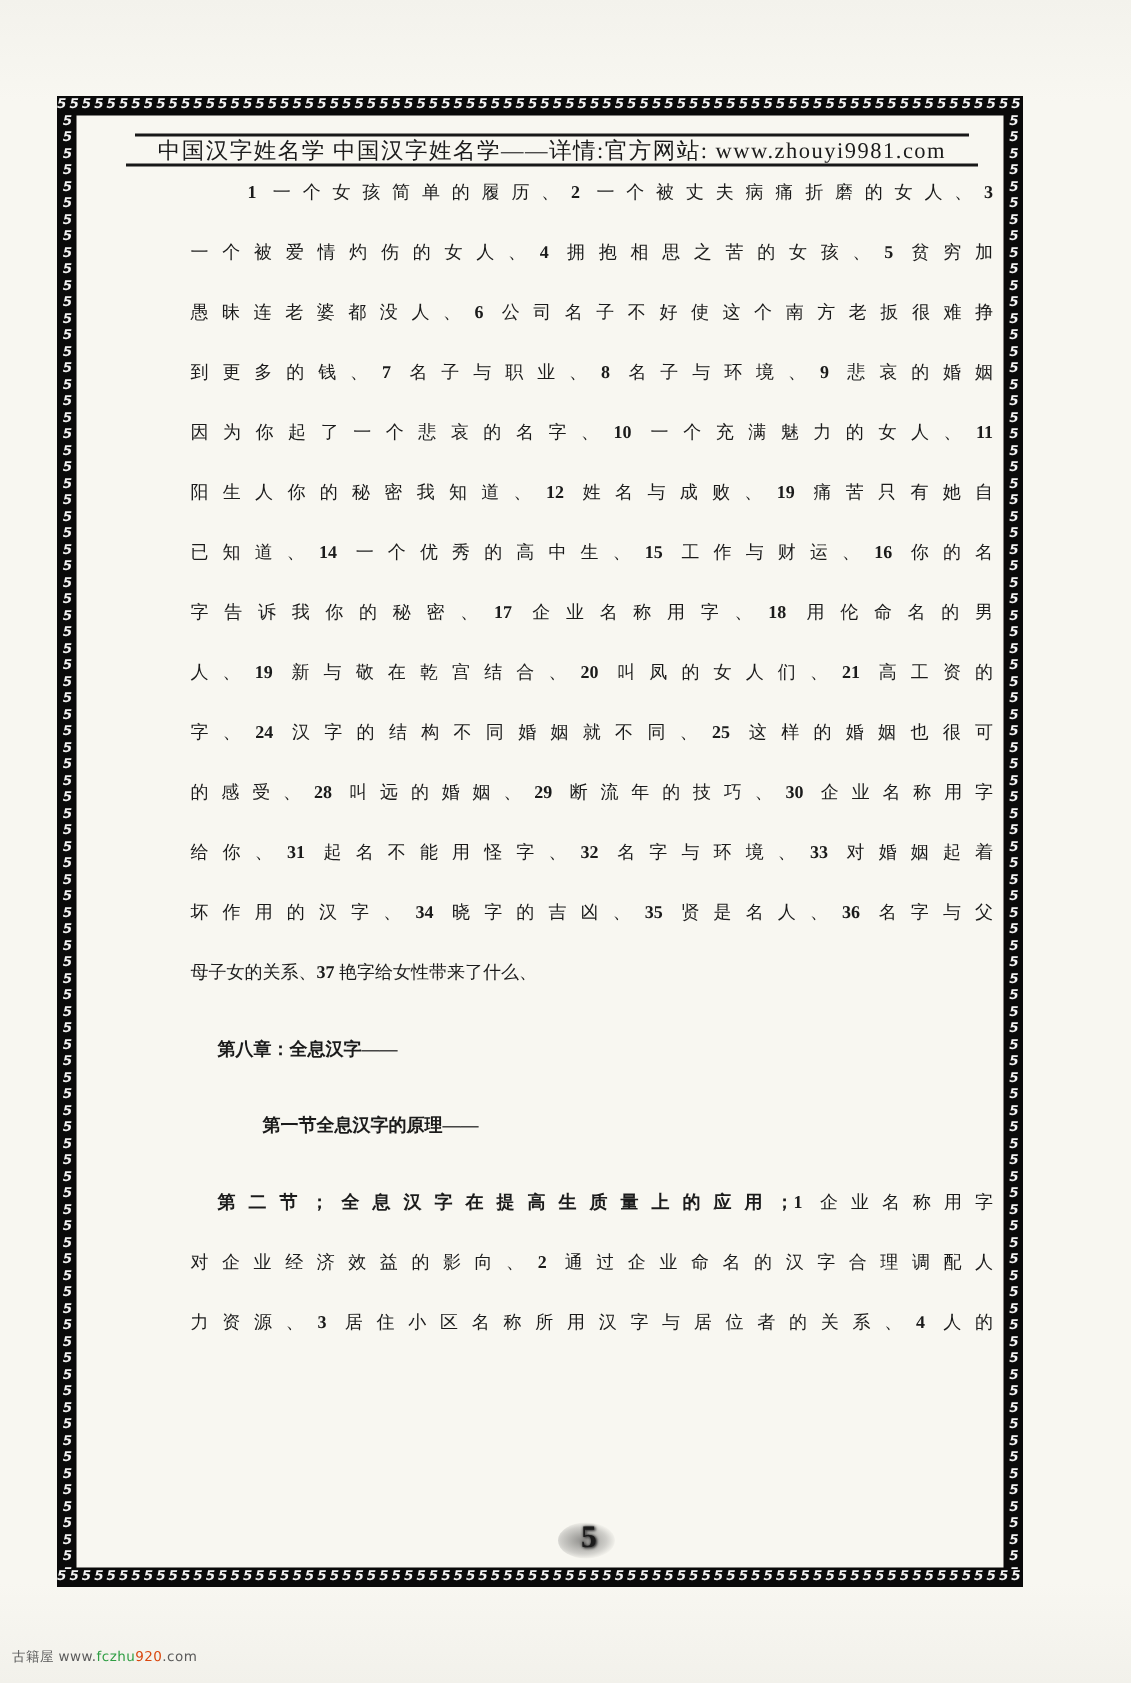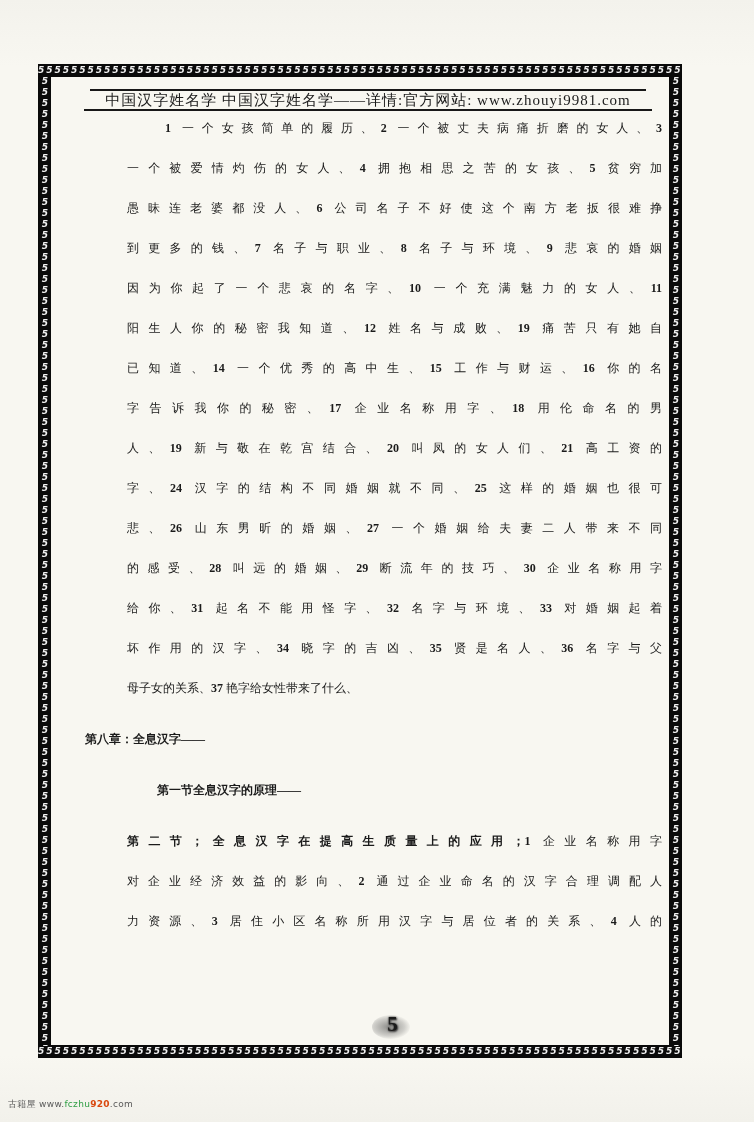--- a/index.html
+++ b/index.html
@@ -29,36 +29,36 @@
     font-weight:400;font-size:15px;letter-spacing:1px;white-space:nowrap;
   }
   
   .toc{position:absolute;left:127px;top:108px;width:535px;font-size:12px;}
   .line{height:40px;line-height:40px;text-align:justify;text-align-last:justify;}
   .line b{font-weight:700;}
   .l-first{text-indent:38px;}
   .l-end{text-align:left;text-align-last:left;}
   .l-chapter{margin-left:-42px;font-weight:700;text-align:left;text-align-last:left;}
   .l-section{text-indent:30px;font-weight:700;text-align:center;text-align-last:left;}
-  .l-gap{margin-top:11px;}
+  .l-gap{margin-top:11px;margin-left:18px;}
   
   .pagenum{position:absolute;left:125px;top:1012px;width:535px;text-align:center;font-size:21px;font-weight:700;}
   .num-wrap{position:relative;display:inline-block;padding:0 6px;}
   .blob{
     position:absolute;left:-9px;top:3px;width:38px;height:24px;border-radius:50%;
     background:radial-gradient(ellipse at 45% 50%, rgba(35,35,35,.50), rgba(90,90,90,.26) 52%, rgba(120,120,120,0) 74%);
   }
   .num{position:relative;text-shadow:0 0 2px #2a2a2a,1px 1px 2px #3a3a3a;}
   
   .watermark{
     position:absolute;left:8px;top:1098px;font-family:"DejaVu Sans",sans-serif;
     font-size:9px;color:#5a5a5a;letter-spacing:.3px;
   }
   .wm-green{color:#2f9e44;}
-  .wm-red{color:#d9480f;font-weight:bold;}
+  .wm-red{color:#d9480f;}
 </style>
 </head>
 <body>
 
 <div class="page">
 
   <div class="frame">
     <div class="bstrip b-top">5555555555555555555555555555555555555555555555555555555555555555555555555555555555555555555555555555555555555555555555555555555555555555555555555555555555555555</div>
     <div class="bstrip b-bottom">5555555555555555555555555555555555555555555555555555555555555555555555555555555555555555555555555555555555555555555555555555555555555555555555555555555555555555</div>
     <div class="bstrip b-left">5555555555555555555555555555555555555555555555555555555555555555555555555555555555555555555555555555555555555555555555555555555555555555555555555555555555555555</div>
@@ -73,21 +73,20 @@
       <div class="line l-first"><b>1 </b><span>一个女孩简单的履历、</span><b>2 </b><span>一个被丈夫病痛折磨的女人、</span><b>3</b></div>
       <div class="line"><span>一个被爱情灼伤的女人、</span><b>4 </b><span>拥抱相思之苦的女孩、</span><b>5 </b><span>贫穷加</span></div>
       <div class="line"><span>愚昧连老婆都没人、</span><b>6 </b><span>公司名子不好使这个南方老扳很难挣</span></div>
       <div class="line"><span>到更多的钱、</span><b>7 </b><span>名子与职业、</span><b>8 </b><span>名子与环境、</span><b>9 </b><span>悲哀的婚姻</span></div>
       <div class="line"><span>因为你起了一个悲哀的名字、</span><b>10 </b><span>一个充满魅力的女人、</span><b>11</b></div>
       <div class="line"><span>阳生人你的秘密我知道、</span><b>12 </b><span>姓名与成败、</span><b>19 </b><span>痛苦只有她自</span></div>
       <div class="line"><span>已知道、</span><b>14 </b><span>一个优秀的高中生、</span><b>15 </b><span>工作与财运、</span><b>16 </b><span>你的名</span></div>
       <div class="line"><span>字告诉我你的秘密、</span><b>17 </b><span>企业名称用字、</span><b>18 </b><span>用伦命名的男</span></div>
       <div class="line"><span>人、</span><b>19 </b><span>新与敬在乾宫结合、</span><b>20 </b><span>叫凤的女人们、</span><b>21 </b><span>高工资的</span></div>
       <div class="line"><span>字、</span><b>24 </b><span>汉字的结构不同婚姻就不同、</span><b>25 </b><span>这样的婚姻也很可</span></div>
-      <div class="line"><span>悲、</span><b>26 </b><span>山东男昕的婚姻、</span><b>27 </b><span>一个婚姻给夫妻二人带来不同</span></div>
       <div class="line"><span>的感受、</span><b>28 </b><span>叫远的婚姻、</span><b>29 </b><span>断流年的技巧、</span><b>30 </b><span>企业名称用字</span></div>
       <div class="line"><span>给你、</span><b>31 </b><span>起名不能用怪字、</span><b>32 </b><span>名字与环境、</span><b>33 </b><span>对婚姻起着</span></div>
       <div class="line"><span>坏作用的汉字、</span><b>34 </b><span>晓字的吉凶、</span><b>35 </b><span>贤是名人、</span><b>36 </b><span>名字与父</span></div>
       <div class="line l-end"><span>母子女的关系、</span><b>37 </b><span>艳字给女性带来了什么、</span></div>
       <div class="line l-chapter l-gap"><b>第八章：全息汉字——</b></div>
       <div class="line l-section l-gap"><b>第一节全息汉字的原理——</b></div>
       <div class="line l-gap"><b>第二节；全息汉字在提高生质量上的应用；</b><b>1 </b><span>企业名称用字</span></div>
       <div class="line"><span>对企业经济效益的影向、</span><b>2 </b><span>通过企业命名的汉字合理调配人</span></div>
       <div class="line"><span>力资源、</span><b>3 </b><span>居住小区名称所用汉字与居位者的关系、</span><b>4 </b><span>人的</span></div>
     </div>

